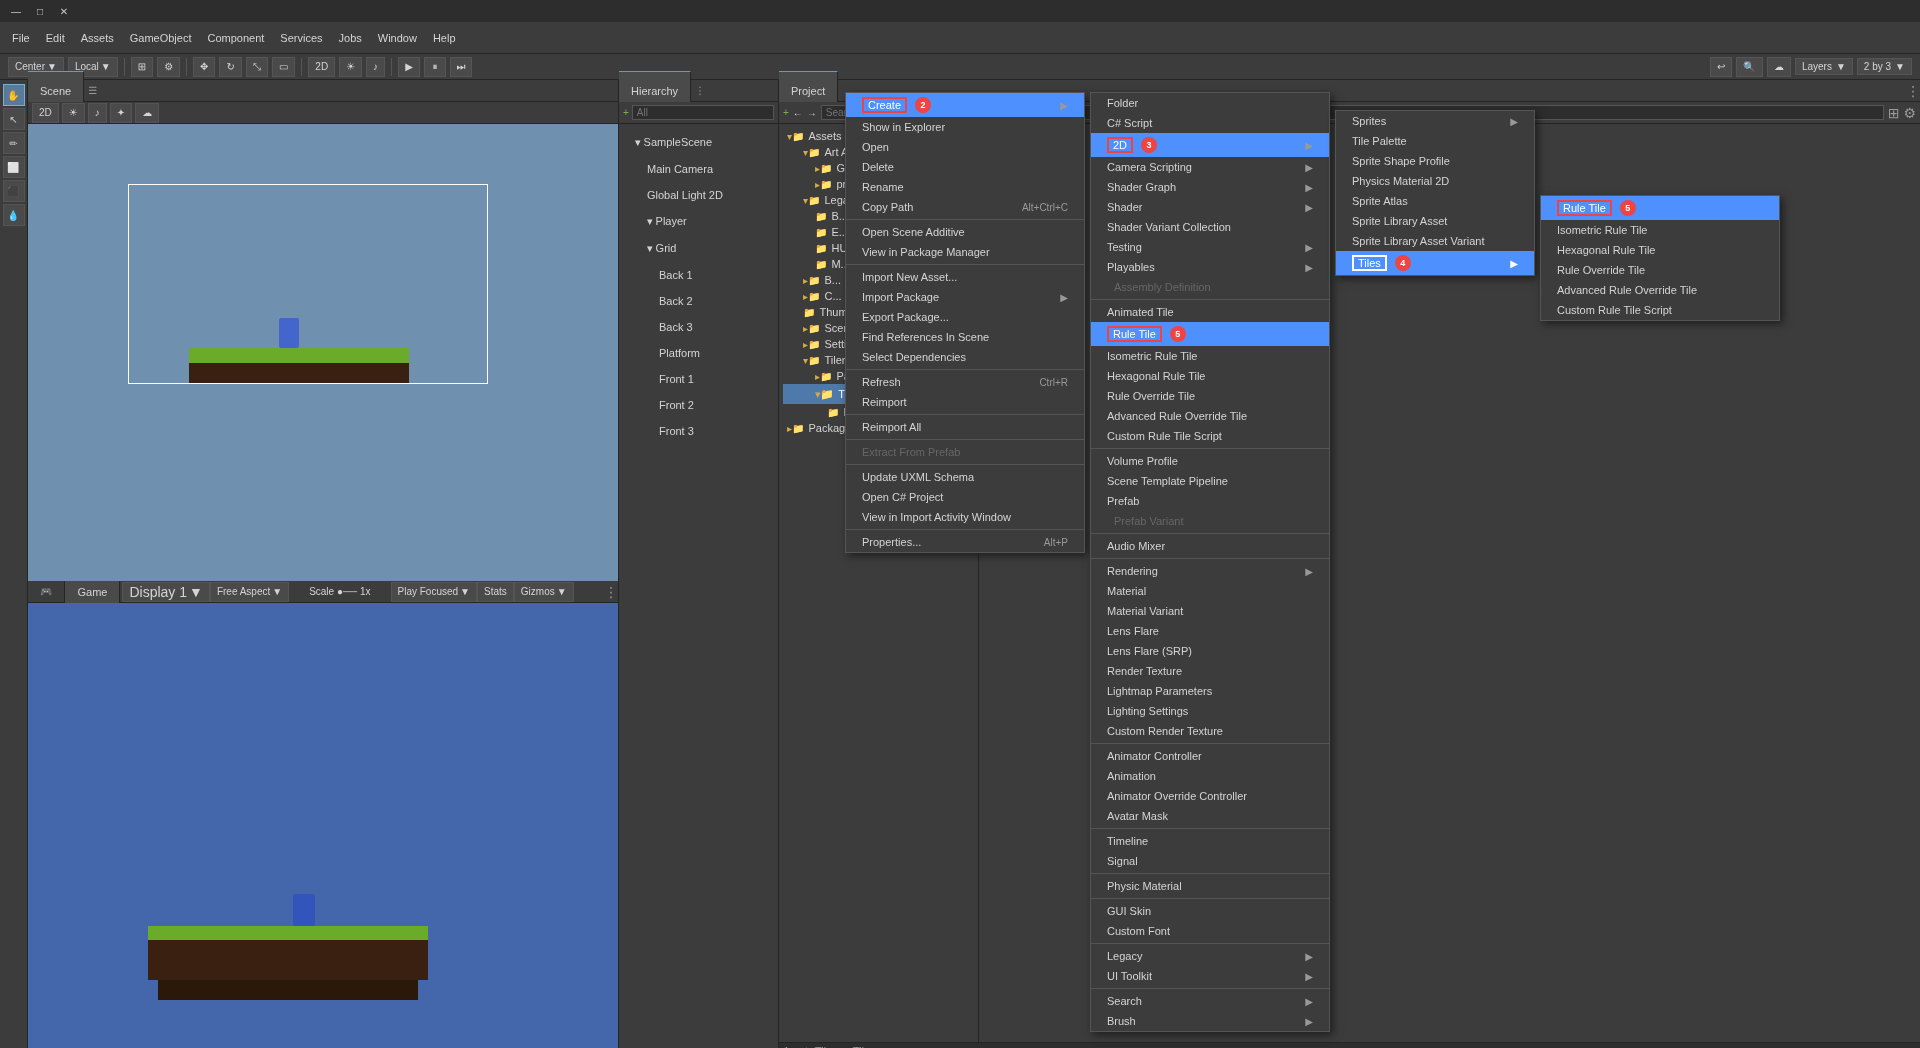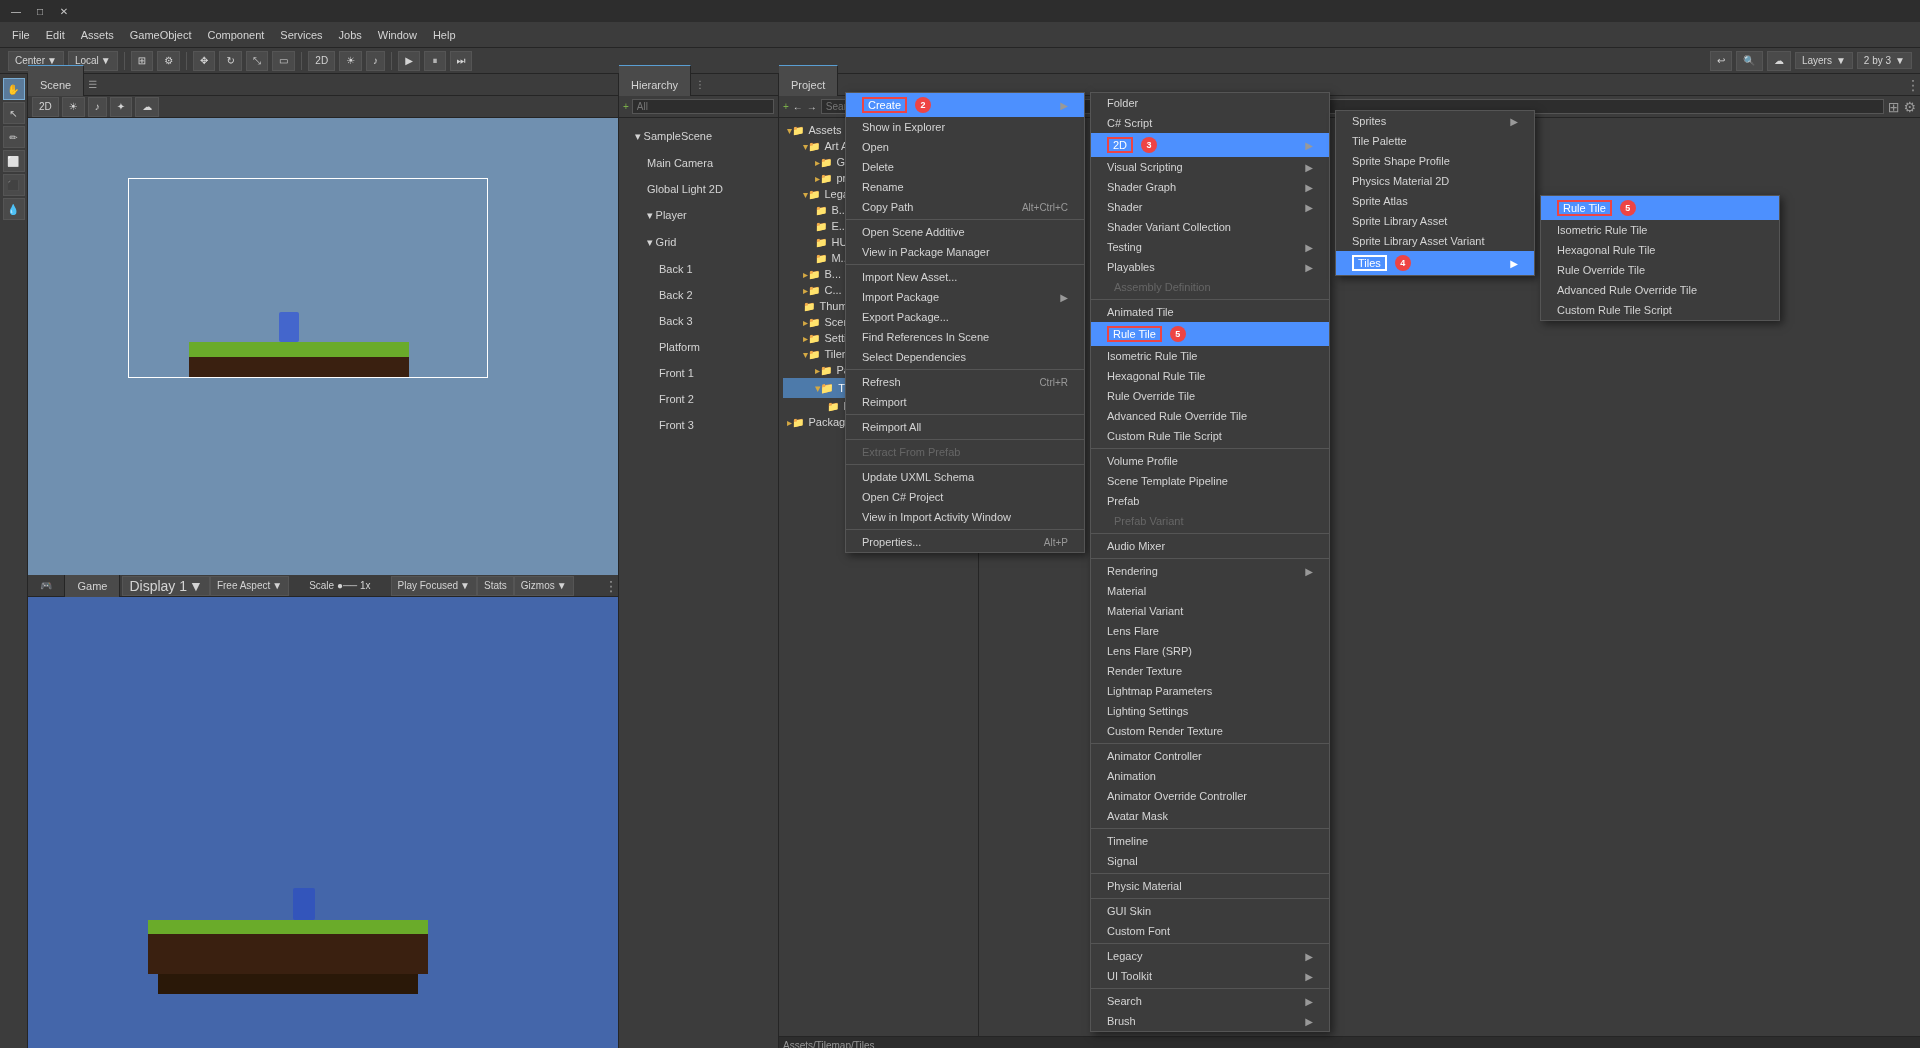--- a/index.html
+++ b/index.html
@@ -31,21 +31,21 @@
       gap: 8px;
     }
     .title-btn {
       width: 16px; height: 16px;
       display: flex; align-items: center; justify-content: center;
       font-size: 10px; color: #c8c8c8; cursor: pointer;
     }
 
     
     .menu-bar {
-      height: 26px;
+      height: 32px;
       background: #3c3c3c;
       display: flex;
       align-items: center;
       padding: 8px 4px;
       border-bottom: 1px solid #252525;
       font-size: 11px;
     }
     .menu-item {
       padding: 2px 8px;
       cursor: pointer;
@@ -722,21 +722,21 @@
     <span>C# Script</span>
   </div>
   <div class="create-submenu-item highlighted">
     <span style="display:flex; align-items:center; gap:4px;">
       <span class="red-outline">2D</span>
       <span class="badge">3</span>
     </span>
     <span class="context-menu-arrow">▶</span>
   </div>
   <div class="create-submenu-item">
-    <span>Visual Scripting</span>
+    <span>Camera Scripting</span>
     <span class="context-menu-arrow">▶</span>
   </div>
   <div class="create-submenu-item">
     <span>Shader Graph</span>
     <span class="context-menu-arrow">▶</span>
   </div>
   <div class="create-submenu-item">
     <span>Shader</span>
     <span class="context-menu-arrow">▶</span>
   </div>

